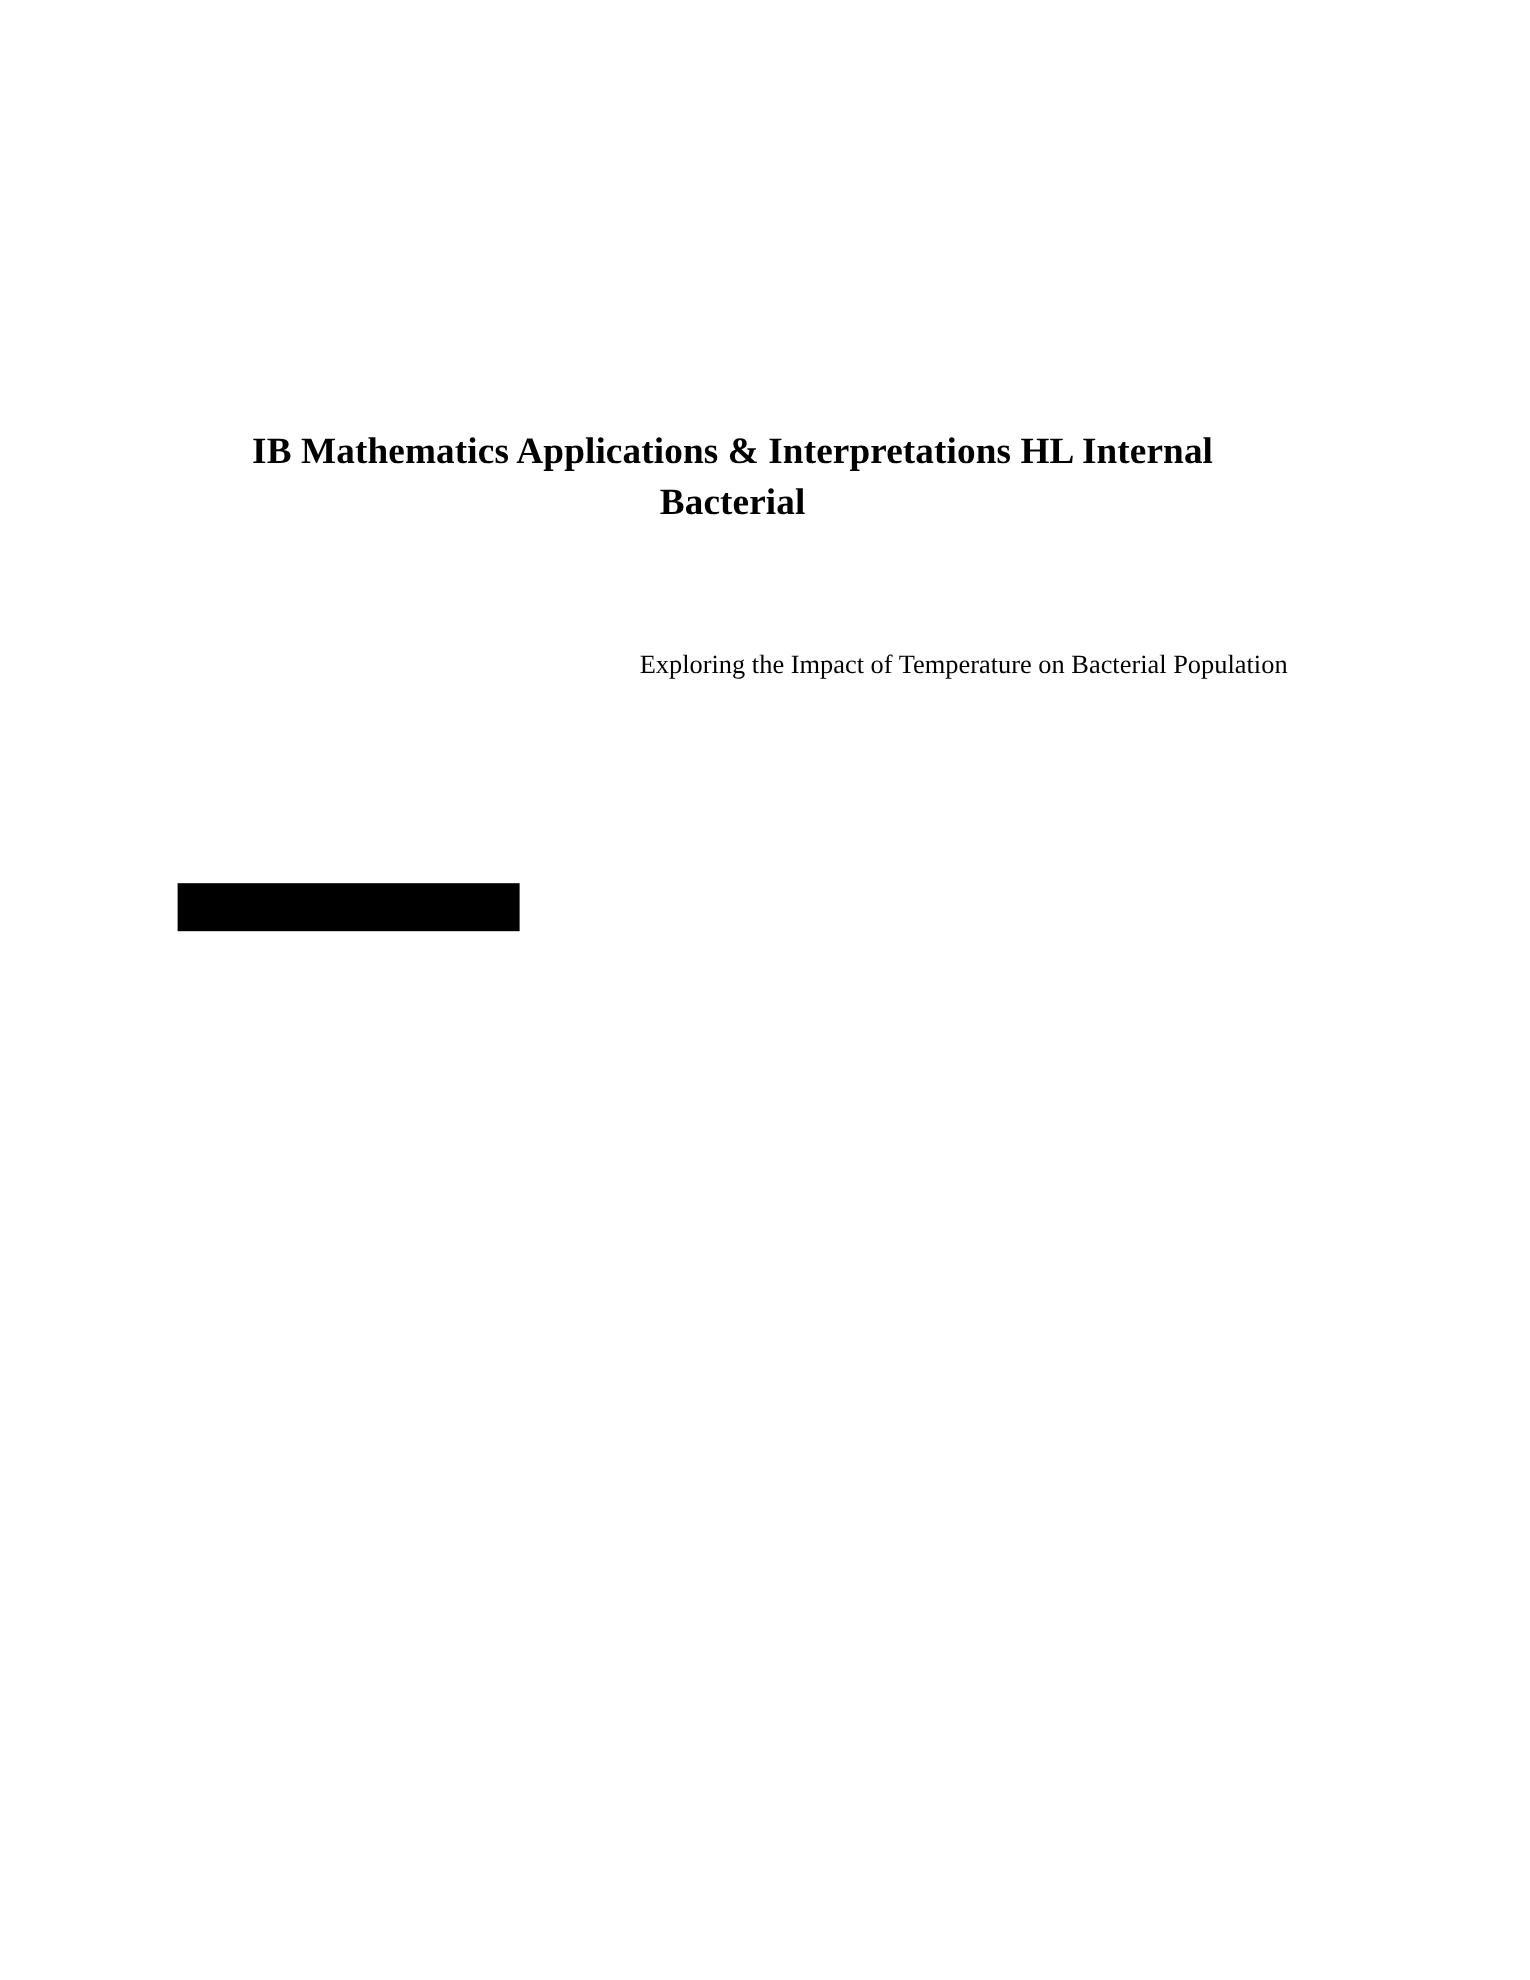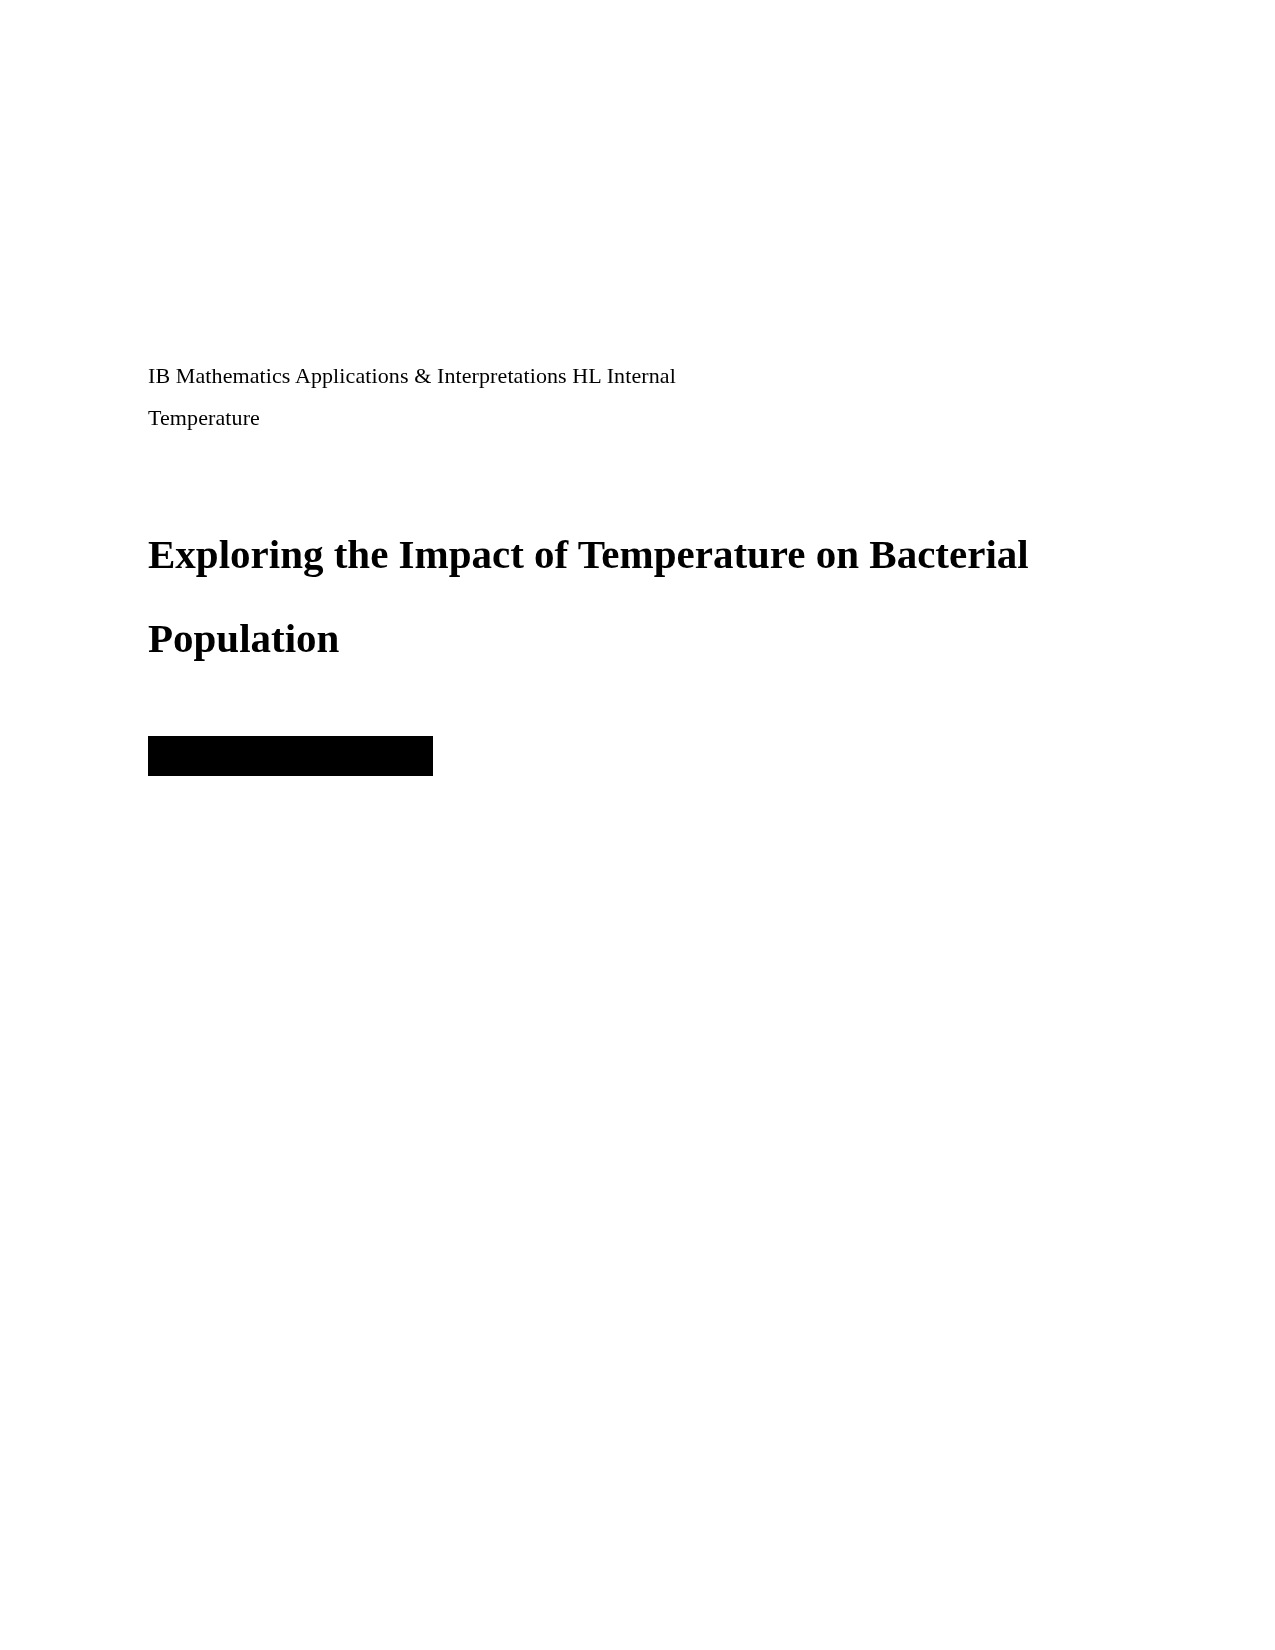--- a/index.html
+++ b/index.html
@@ -24,54 +24,54 @@
     left: 148px;
     top: 0;
     width: 980px;
     height: 100%;
   }
   .doc-header {
     position: absolute;
     top: 355px;
     left: 0;
     width: 925px;
-    text-align: left;
-    font-weight: normal;
-    font-size: 22px;
+    text-align: center;
+    font-weight: bold;
+    font-size: 31px;
     line-height: 42px;
     letter-spacing: 0.1px;
   }
   .doc-title {
     position: absolute;
     top: 512px;
     left: 0;
     width: 925px;
-    text-align: left;
-    font-weight: bold;
-    font-size: 41px;
+    text-align: right;
+    font-weight: normal;
+    font-size: 22px;
     line-height: 84px;
   }
   .redaction-bar {
     position: absolute;
     top: 736px;
     left: 0px;
     width: 285px;
     height: 40px;
     background: #000000;
   }
 </style>
 </head>
 <body>
 
 <div class="page">
   <div class="content">
 
     <div class="doc-header">
       <div>IB Mathematics Applications &amp; Interpretations HL Internal</div>
-      <div>Temperature</div>
+      <div>Bacterial</div>
     </div>
 
     <div class="doc-title">
       <div>Exploring the Impact of Temperature on Bacterial Population</div>
     </div>
 
     <div class="redaction-bar"></div>
 
   </div>
 </div>

